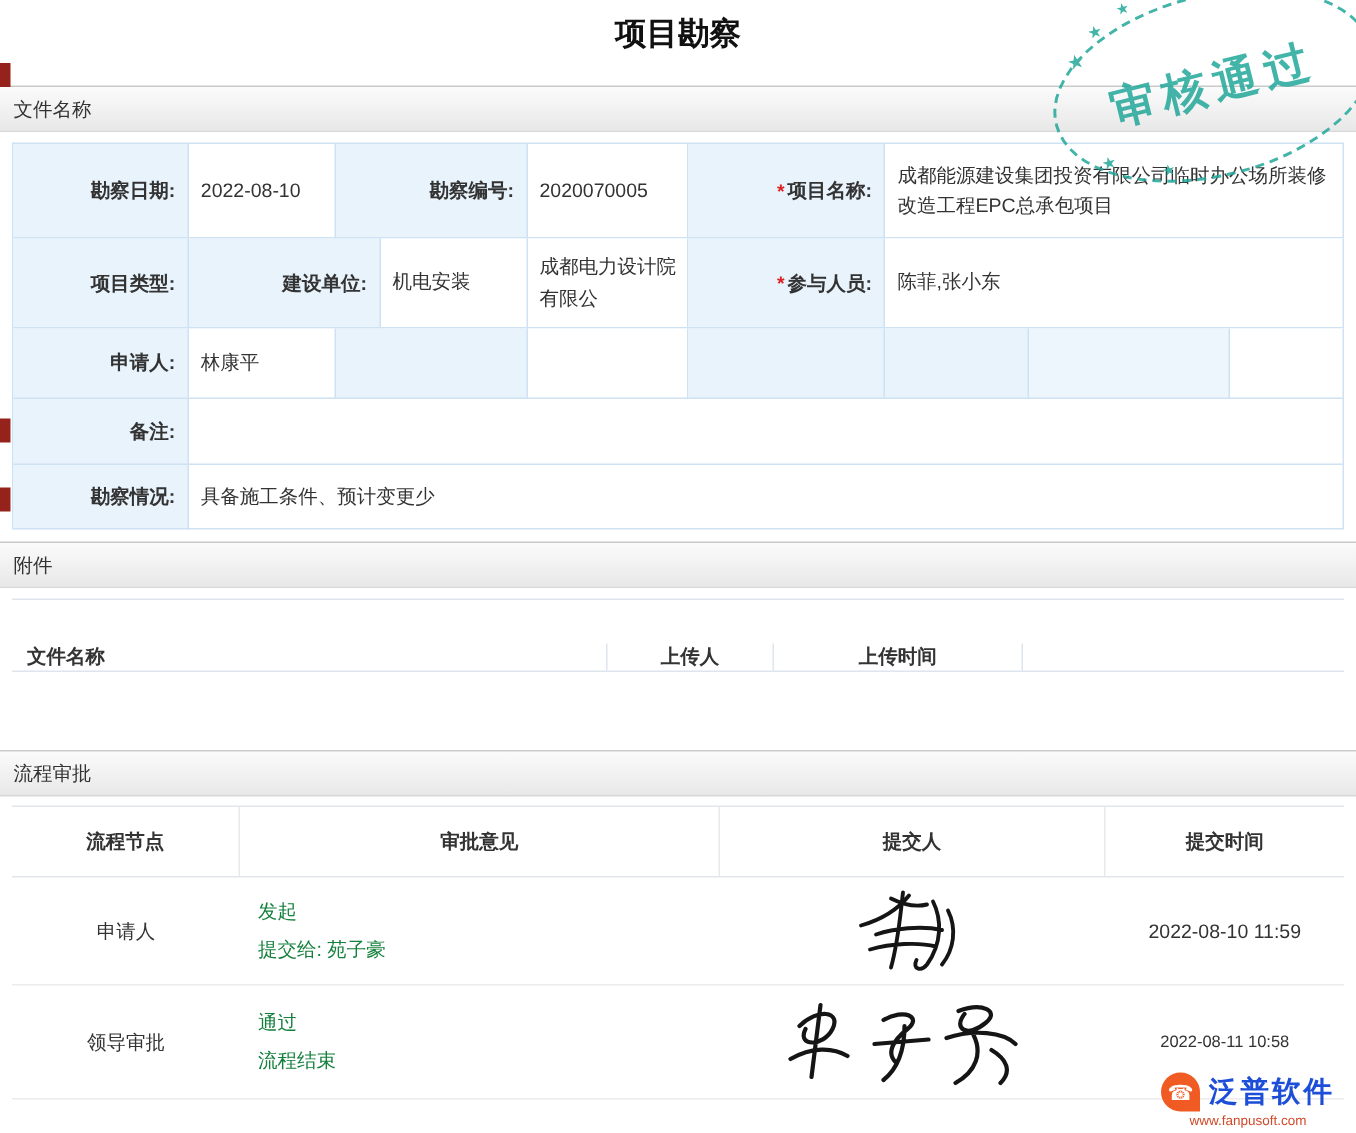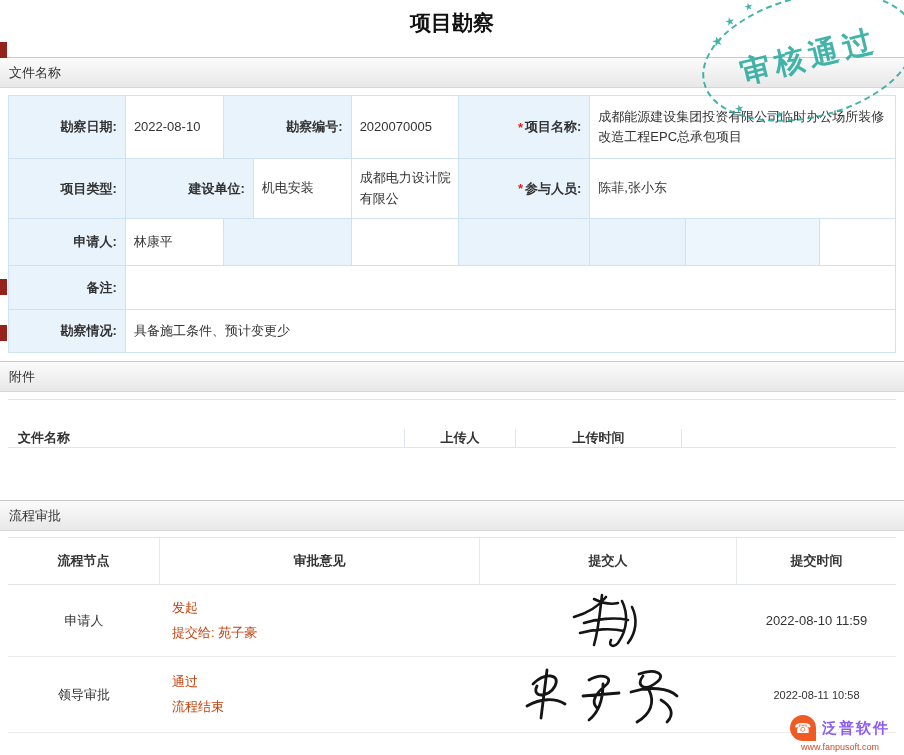--- a/index.html
+++ b/index.html
@@ -41,21 +41,21 @@
   
   .approval { margin:6px 8px 0; }
   .ahrow { display:flex; height:48px; border-top:1px solid #e2e6ea; border-bottom:1px solid #e2e6ea; }
   .hcell { display:flex; align-items:center; justify-content:center; font-size:13px; font-weight:bold; color:#333;
     border-right:1px solid #e6eaee; }
   .h1 { width:152px; } .h2 { width:320px; } .h3 { width:257px; } .h4 { width:159px; border-right:none; }
   .arow { display:flex; border-bottom:1px solid #ececec; }
   .ar1 { height:72px; } .ar2 { height:76px; }
   .node { width:152px; display:flex; align-items:center; justify-content:center; font-size:13px; color:#333; }
   .opinion { width:320px; display:flex; flex-direction:column; justify-content:center; gap:7px; padding-left:12px; }
-  .link { color:#c2410c; font-size:13px; cursor:pointer; }
+  .link { color:#15803d; font-size:13px; cursor:pointer; }
   .sign { width:257px; display:flex; align-items:center; justify-content:center; }
   .time { width:159px; display:flex; align-items:center; justify-content:center; font-size:13px; color:#333; }
   .small-time { font-size:11px; }
 
   
   .stamp { position:absolute; top:-18px; right:-30px; width:250px; height:150px; transform:rotate(-14deg);
     color:#23a79a; opacity:.85; z-index:5; pointer-events:none; }
   .stamp-ellipse { position:absolute; left:16px; right:16px; top:14px; bottom:14px;
     border:2px dashed currentColor; border-radius:50%; }
   .stamp-text { position:absolute; left:0; right:0; top:50%; transform:translateY(-50%);
@@ -63,21 +63,21 @@
   .star { position:absolute; }
   .st1 { left:34px; top:30px; font-size:13px; } .st2 { left:52px; top:15px; font-size:11px; }
   .st3 { left:74px; top:6px; font-size:10px; } .st4 { left:40px; top:102px; font-size:11px; }
   .st5 { left:78px; top:118px; font-size:10px; }
 
   
   .logo { position:absolute; right:14px; bottom:3px; z-index:6; text-align:center; }
   .logo-row { display:flex; align-items:center; gap:6px; justify-content:center; }
   .logo-icon { width:26px; height:26px; background:#f05a23; border-radius:50% 50% 0 50%; color:#fff;
     display:flex; align-items:center; justify-content:center; font-size:14px; }
-  .logo-name { font-size:15px; font-weight:bold; color:#8b5cf6; letter-spacing:2px; }
+  .logo-name { font-size:19px; font-weight:bold; color:#1d4ed8; letter-spacing:2px; }
   .logo-sub { font-size:9px; color:#cf4a2a; margin-top:1px; }
 </style>
 </head>
 <body>
 
 <div class="page">
 
   <div class="page-title">项目勘察</div>
 
   <div class="edge-mark em1"></div>

